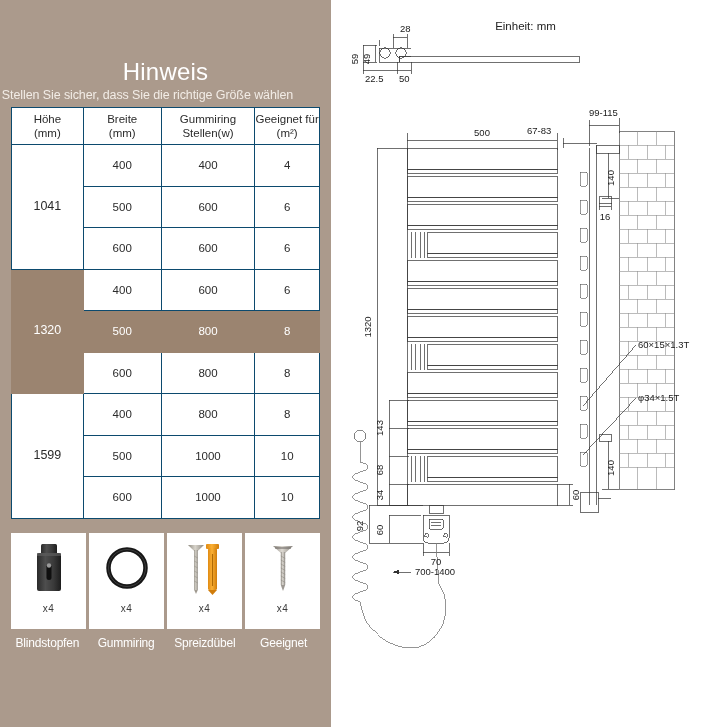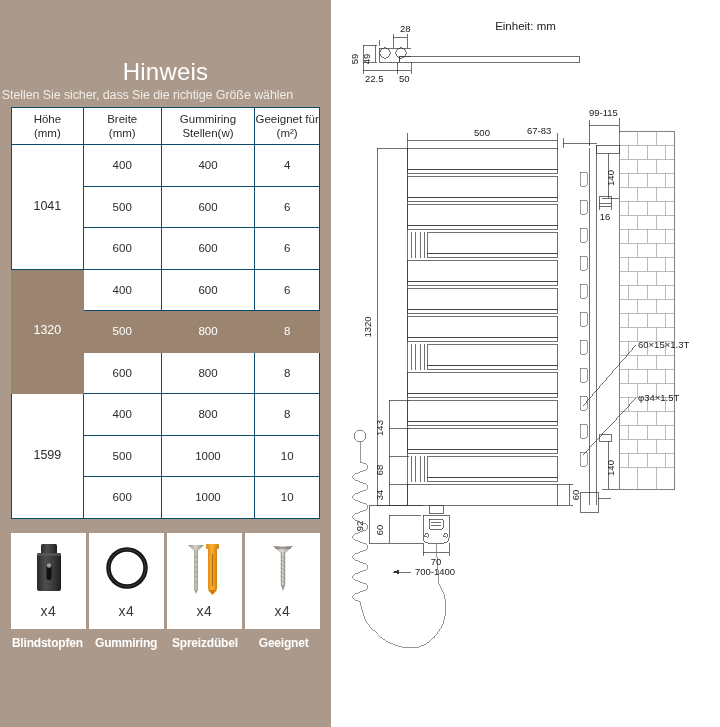--- a/index.html
+++ b/index.html
@@ -117,30 +117,29 @@
     justify-content: flex-start;
   }
   .acc-art {
     height: 70px;
     display: flex;
     align-items: center;
     justify-content: center;
     width: 100%;
   }
   .acc-qty {
-    font-size: 14px;
+    font-size: 10px;
     color: #3a3a3a;
     letter-spacing: 0.5px;
   }
   .acc-labels {
     display: flex;
     width: 309px;
     margin-top: 7px;
     gap: 6px;
-    font-weight: bold;
   }
   .acc-label {
     flex: 1;
     text-align: center;
     font-size: 12px;
     color: #ffffff;
     letter-spacing: -0.2px;
   }
 
   

